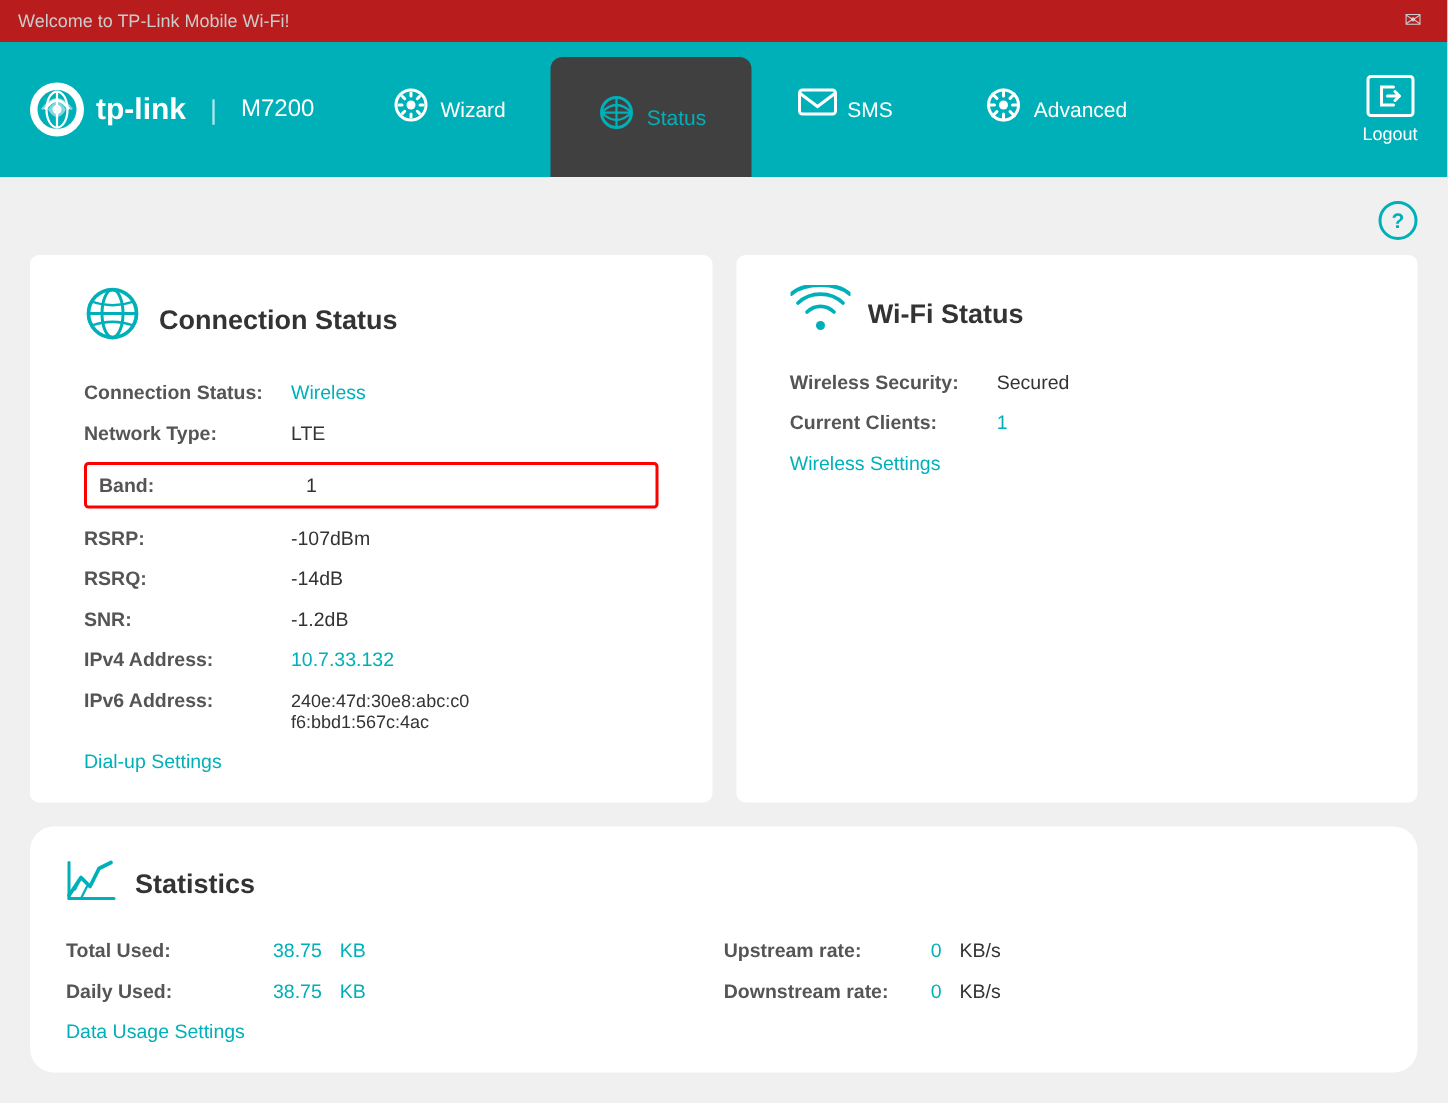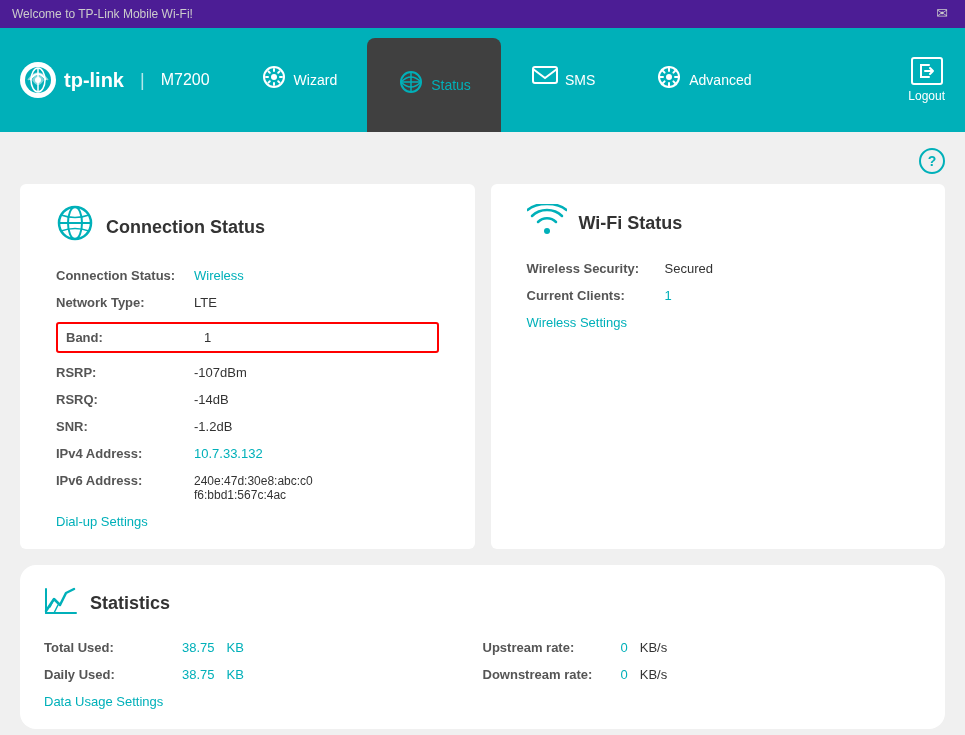--- a/index.html
+++ b/index.html
@@ -1,20 +1,20 @@
 <!DOCTYPE html>
 <html><head>
   <meta charset="utf-8">
   <style>
     * { margin: 0; padding: 0; box-sizing: border-box; }
     body { font-family: Arial, sans-serif; background: #f0f0f0; width: 965px; height: 735px; overflow: hidden; }
 
     
     .status-bar {
-      background: #4c1d95;
+      background: #b91c1c;
       color: #ccc;
       font-size: 12px;
       padding: 4px 12px;
       display: flex;
       align-items: center;
       justify-content: space-between;
       height: 28px;
     }
     .status-bar-left { color: #ccc; }
     .status-bar-right { display: flex; align-items: center; gap: 10px; flex-direction: column; }
@@ -28,21 +28,21 @@
     .status-icon { font-size: 14px; color: #ccc; }
     .battery-icon { width: 22px; height: 12px; border: 2px solid #ccc; border-radius: 2px; position: relative; display: inline-block; }
     .battery-icon::after { content: ''; position: absolute; right: -5px; top: 2px; width: 3px; height: 6px; background: #ccc; border-radius: 0 2px 2px 0; }
     .battery-fill { background: #ccc; height: 100%; width: 80%; }
 
     
     .nav {
       background: #00b0b9;
       display: flex;
       align-items: stretch;
-      height: 104px;
+      height: 90px;
       position: relative;
     }
     .nav-logo {
       display: flex;
       align-items: center;
       padding: 0 20px;
       gap: 10px;
       min-width: 200px;
     }
     .tp-link-logo { display: flex; align-items: center; gap: 8px; }

